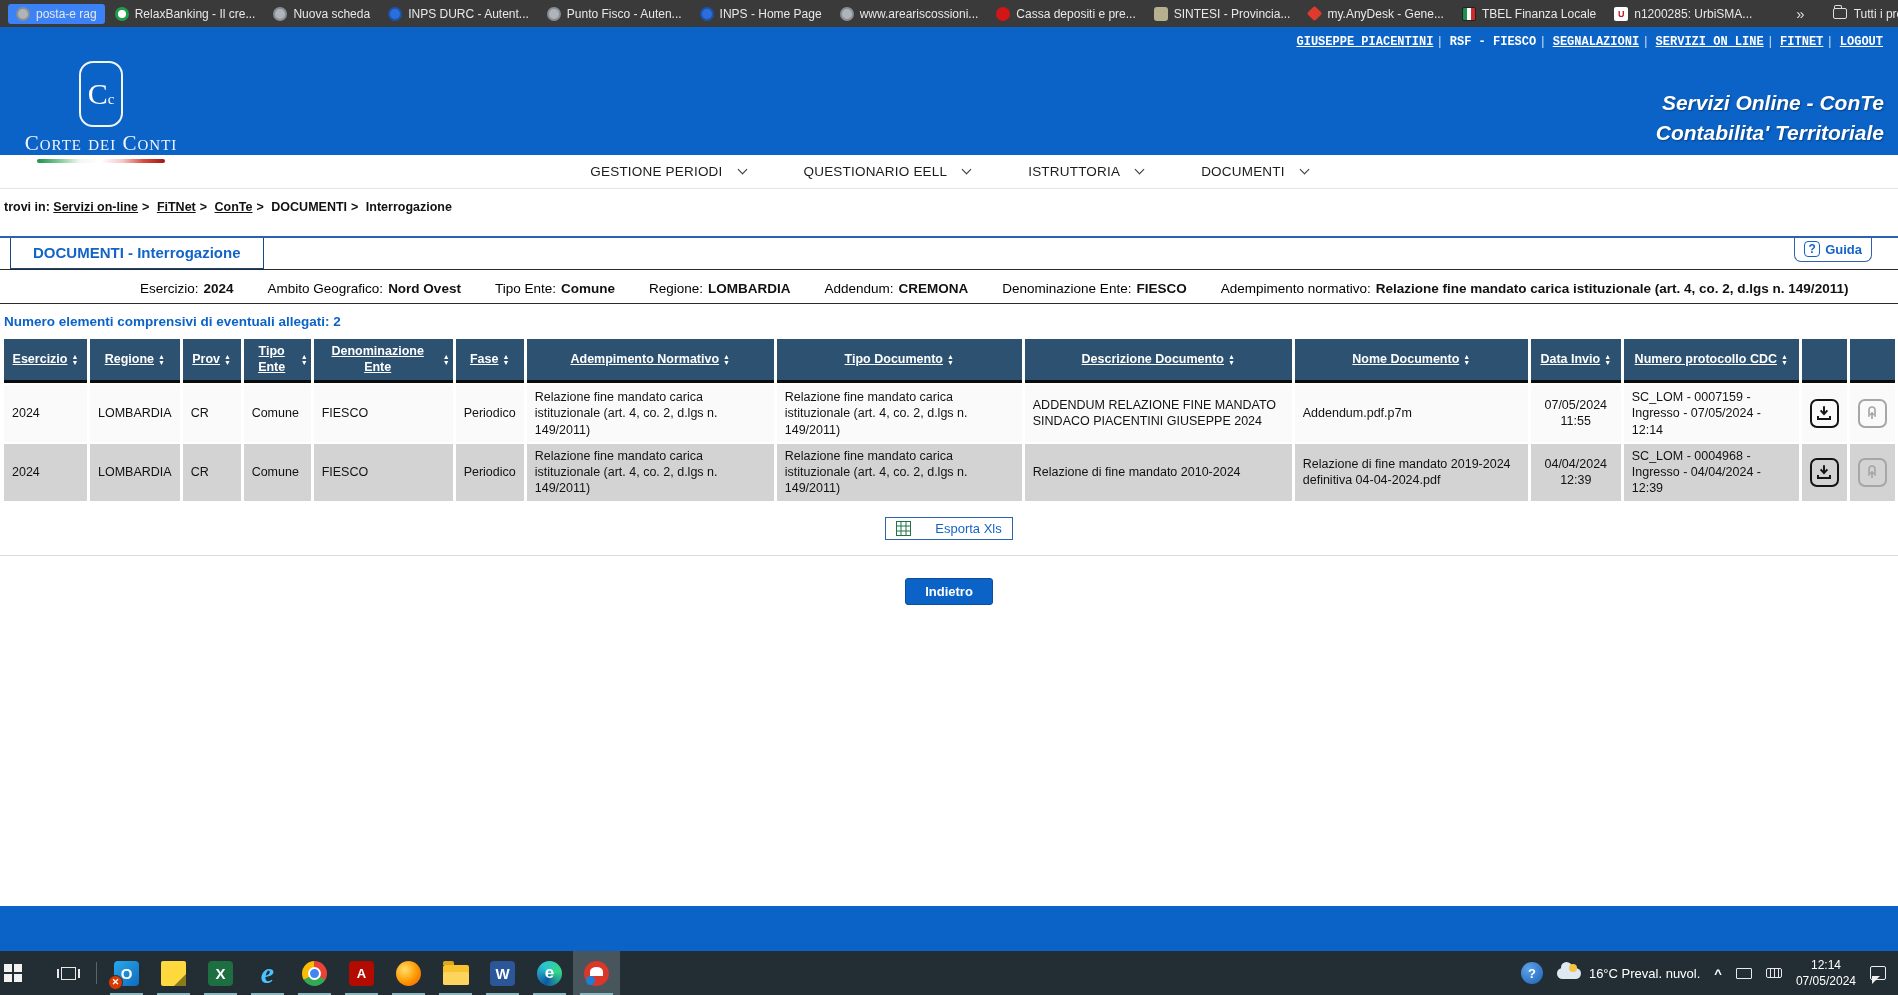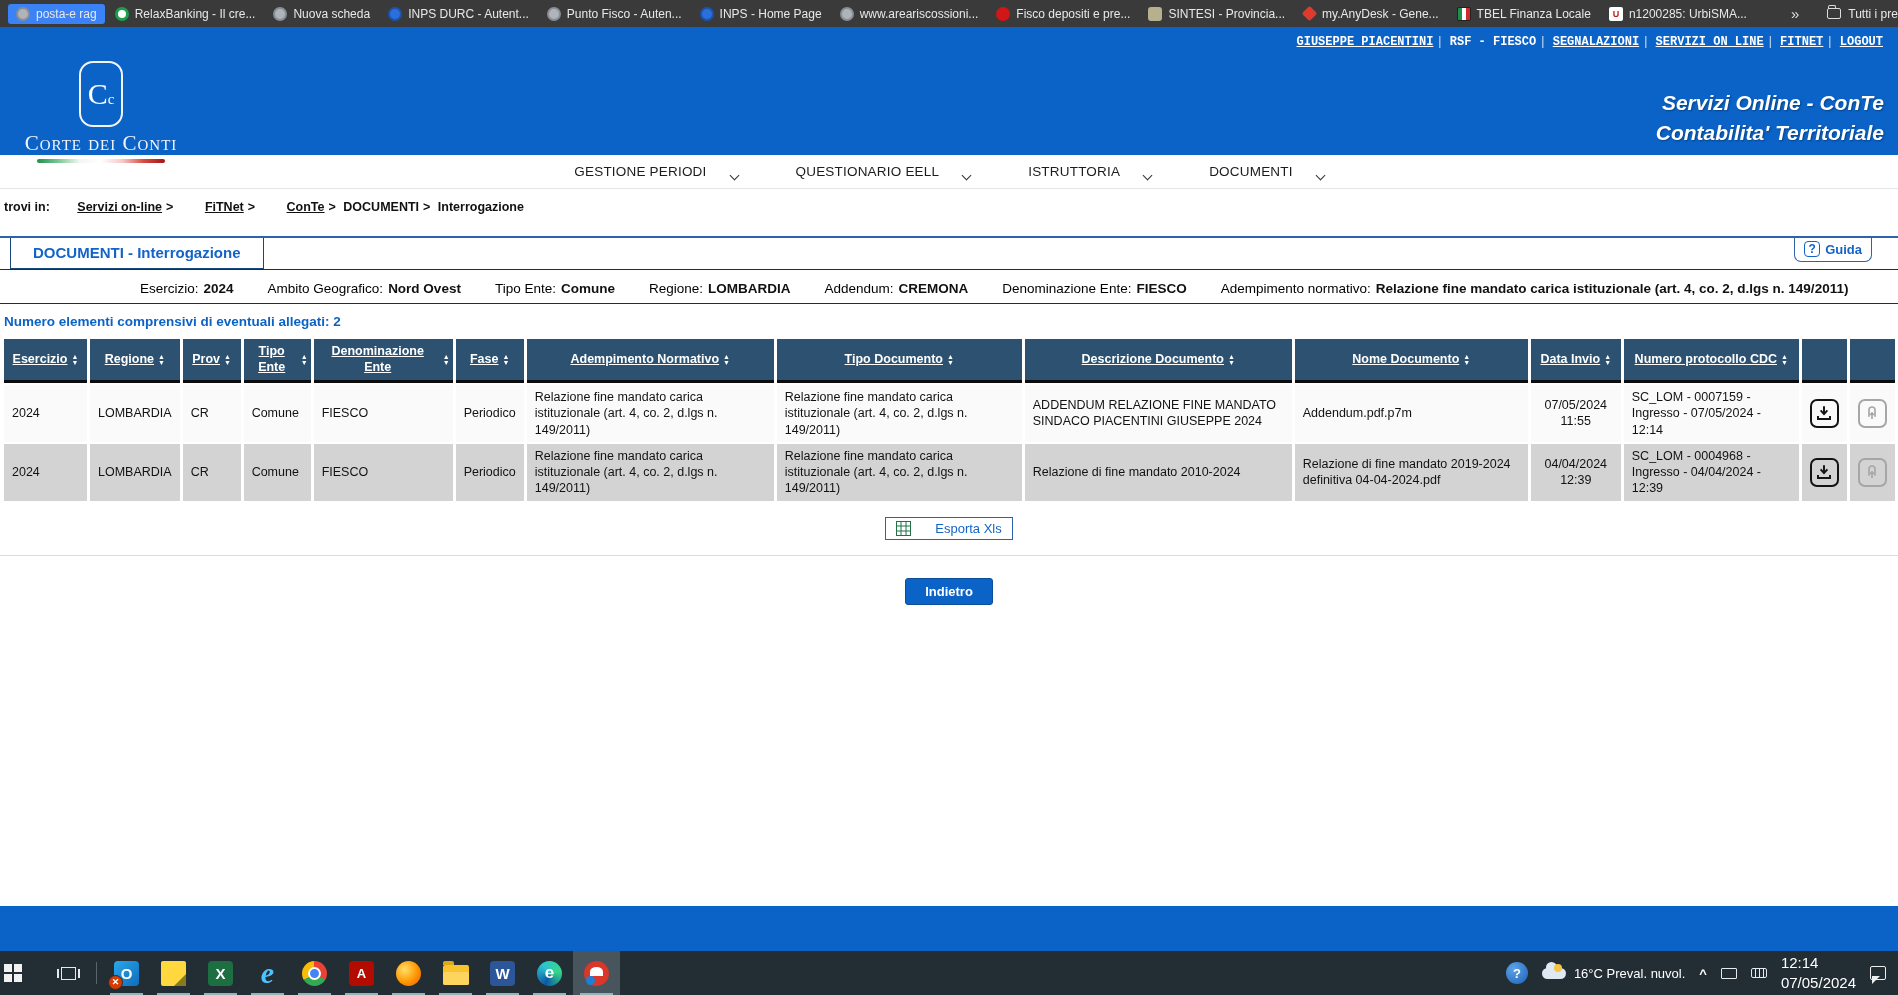--- a/index.html
+++ b/index.html
@@ -35,25 +35,25 @@
   .header-links .pipe{color:#cfe0f5;margin:0 2px;font-weight:normal;}
   .logo-block{position:absolute;left:6px;top:34px;text-align:center;width:190px;}
   .emblem{width:44px;height:66px;border:2px solid #f2f4f8;border-radius:14px;margin:0 auto 4px;display:flex;align-items:center;justify-content:center;font-family:"Liberation Serif",serif;color:#fff;position:relative;}
   .emblem .mono{font-size:30px;line-height:1;}
   .emblem .mono small{font-size:15px;}
   .logo-text{font-family:"Liberation Serif",serif;font-size:21px;letter-spacing:1px;font-variant:small-caps;color:#f4f6fa;}
   .flag-stripe{width:128px;height:4px;margin:3px auto 0;background:linear-gradient(90deg,#1f8f4d,#7cc894,#f2f7f2,#ffffff,#f6c9c9,#d84b41,#a31515);border-radius:2px;}
   .app-title{position:absolute;right:14px;bottom:8px;text-align:right;font-size:21px;font-weight:bold;font-style:italic;line-height:1.4;text-shadow:1px 1px 2px rgba(0,0,0,.35);}
   
   .nav-bar{display:flex;justify-content:center;gap:58px;padding:9px 0;border-bottom:1px solid #e4e7ea;background:#fff;font-size:13.5px;color:#1c1c1c;}
-  .nav-item{display:flex;align-items:flex-end;gap:24px;cursor:pointer;letter-spacing:.2px;}
+  .nav-item{display:flex;align-items:center;gap:16px;cursor:pointer;letter-spacing:.2px;}
   .chev{width:7px;height:7px;border-right:1.6px solid #333;border-bottom:1.6px solid #333;transform:rotate(45deg);margin-top:-4px;}
   
   .breadcrumb{padding:11px 0 6px 4px;font-size:12.5px;font-weight:bold;color:#111;}
-  .breadcrumb .crumb-link{text-decoration:underline;cursor:pointer;margin-left:24px;}
+  .breadcrumb .crumb-link{text-decoration:underline;cursor:pointer;}
   .breadcrumb .sep{margin:0 4px;}
   
   .tab-row{margin-top:16px;border-top:2px solid #2d63ad;position:relative;height:33px;}
   .page-tab{position:absolute;left:10px;top:0;background:#fff;border:1px solid #17497f;border-top:none;padding:6px 22px 7px;color:#1464c8;font-weight:bold;font-size:15px;}
   .guida-btn{position:absolute;right:26px;top:0;display:flex;align-items:center;gap:5px;border:1px solid #2d63ad;border-top:none;border-radius:0 0 7px 7px;padding:3px 9px 4px;color:#1464c8;font-weight:bold;font-size:13px;background:#fff;cursor:pointer;}
   .guida-q{display:inline-block;border:1.5px solid #1464c8;border-radius:4px;width:16px;height:16px;text-align:center;line-height:14px;font-size:12px;}
   
   .filter-band{border-top:1px solid #2b2b2b;border-bottom:1px solid #2b2b2b;padding:11px 10px 7px 140px;display:flex;gap:34px;font-size:13.5px;white-space:nowrap;background:#fff;}
   .filter-item .flabel{color:#000;}
   .filter-item .fvalue{font-weight:bold;margin-left:5px;}
@@ -118,21 +118,21 @@
   .help-circle{width:22px;height:22px;border-radius:50%;background:radial-gradient(circle at 35% 30%,#5ea2e8,#1b62b8);display:flex;align-items:center;justify-content:center;font-weight:bold;font-size:13px;cursor:pointer;}
   .weather{display:flex;align-items:center;gap:8px;cursor:pointer;}
   .cloud{width:24px;height:11px;background:#dfe9f4;border-radius:8px;position:relative;}
   .cloud::before{content:"";position:absolute;left:4px;top:-6px;width:11px;height:11px;background:#dfe9f4;border-radius:50%;}
   .cloud::after{content:"";position:absolute;left:12px;top:-4px;width:8px;height:8px;background:#f6c443;border-radius:50%;}
   .weather-text{font-size:13px;white-space:nowrap;}
   .chevron-up{font-size:13px;font-weight:bold;cursor:pointer;}
   .tray-ico{cursor:pointer;display:inline-flex;}
   .disp-ico{width:16px;height:11px;border:1.6px solid #e9e9e9;border-radius:1px;}
   .kb-ico{width:16px;height:10px;border:1.6px solid #e9e9e9;border-radius:2px;background:repeating-linear-gradient(90deg,transparent 0 3px,#e9e9e9 3px 4px);}
-  .clock{text-align:left;font-size:15px;line-height:1.35;cursor:pointer;}
+  .clock{text-align:center;font-size:12px;line-height:1.35;cursor:pointer;}
   .notif-ico{width:16px;height:14px;border:1.6px solid #eee;border-radius:2px;position:relative;cursor:pointer;}
   .notif-ico::after{content:"";position:absolute;left:1px;bottom:-5px;border:4px solid transparent;border-top-color:#eee;border-left-color:#eee;}
 </style>
 </head>
 <body>
 
 <div class="bookmarks-bar">
   <div class="bm-item active">
       <span class="favicon fav-globe"></span>
       <span>posta-e rag</span>
@@ -156,21 +156,21 @@
   <div class="bm-item">
       <span class="favicon fav-blue-globe"></span>
       <span>INPS - Home Page</span>
     </div>
   <div class="bm-item">
       <span class="favicon fav-globe"></span>
       <span>www.areariscossioni...</span>
     </div>
   <div class="bm-item">
       <span class="favicon fav-red-circle"></span>
-      <span>Fisco depositi e pre...</span>
+      <span>Cassa depositi e pre...</span>
     </div>
   <div class="bm-item">
       <span class="favicon fav-emblem"></span>
       <span>SINTESI - Provincia...</span>
     </div>
   <div class="bm-item">
       <span class="favicon fav-red-diamond"></span>
       <span>my.AnyDesk - Gene...</span>
     </div>
   <div class="bm-item">

